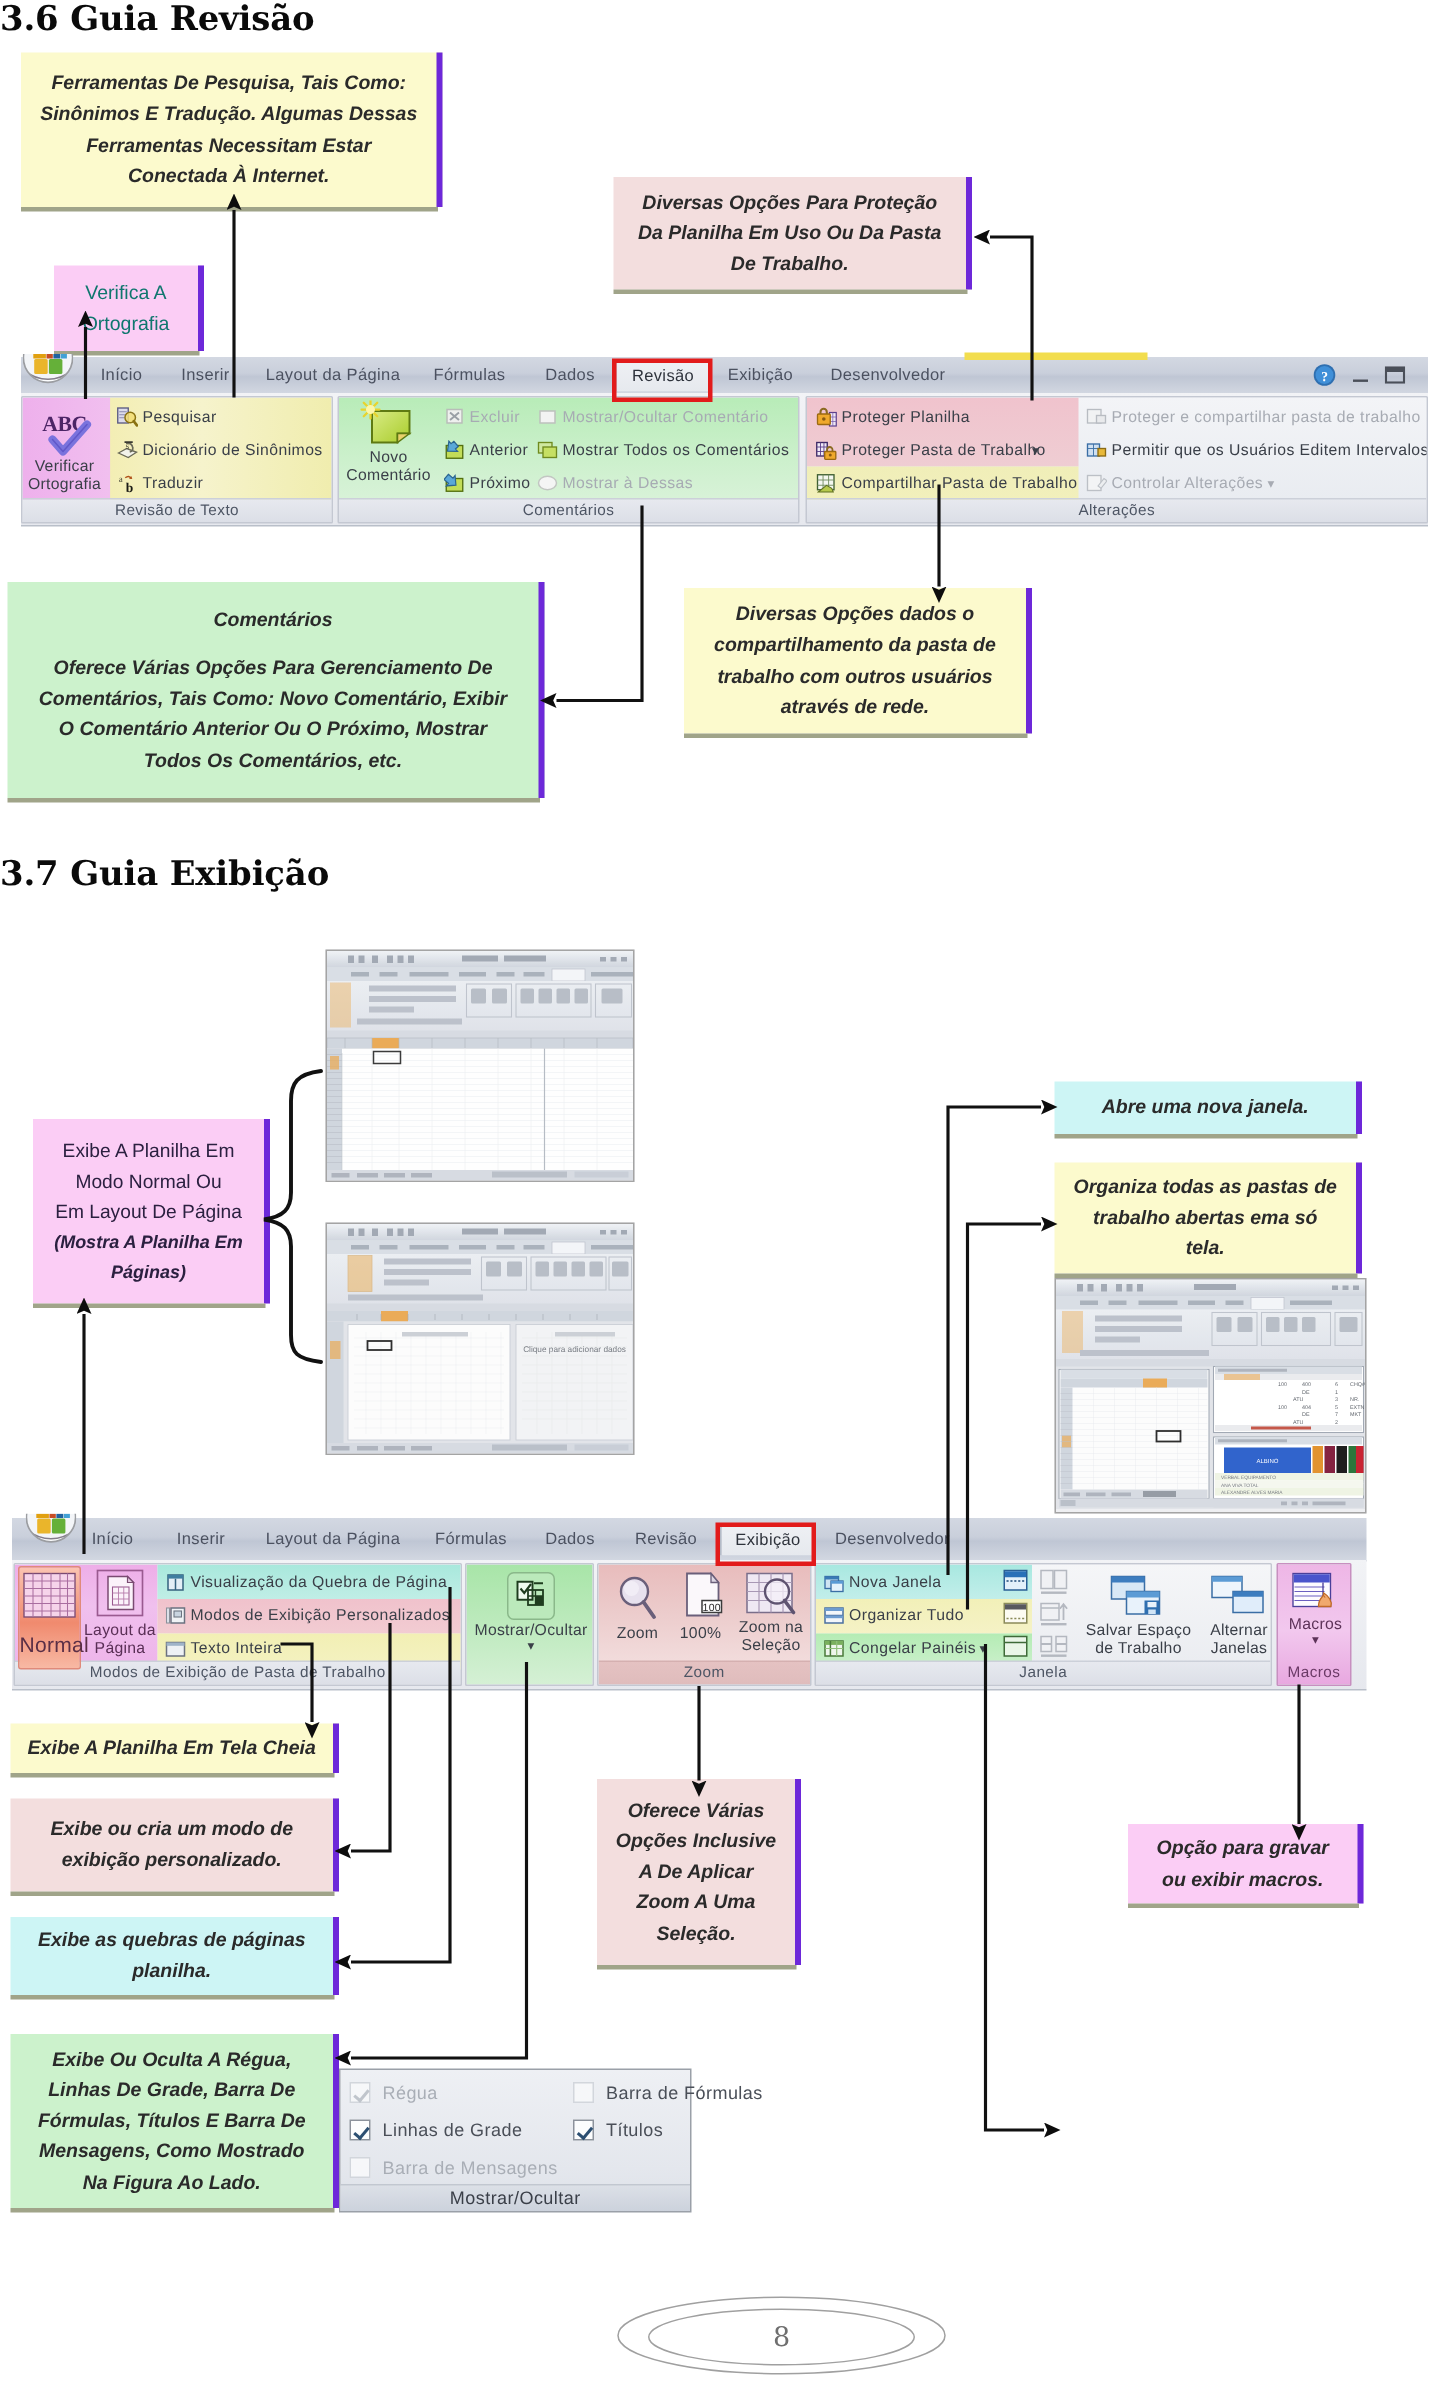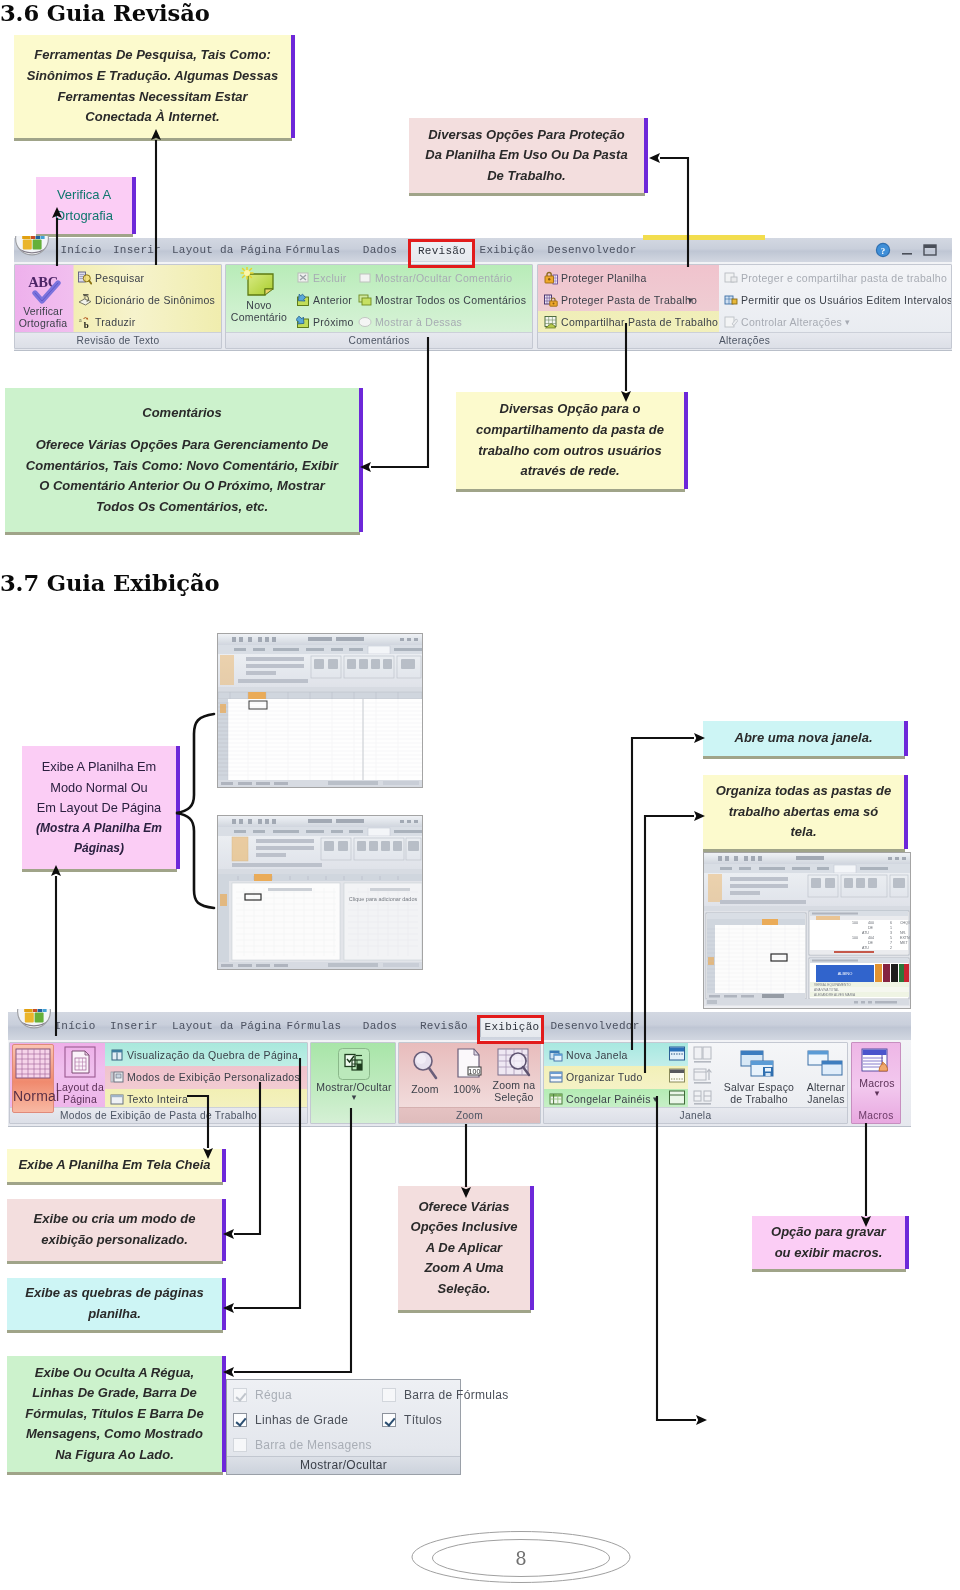--- a/index.html
+++ b/index.html
@@ -35,21 +35,21 @@
   
   .footer{position:absolute;}
 
   
   .ribbon{position:absolute;box-sizing:border-box;
           font-family:"Liberation Sans",sans-serif;}
   .rbn-tabbar{position:absolute;left:0;right:0;top:0;height:24px;
         background:linear-gradient(180deg,#d3d8e2 0%,#c9cfdb 45%,#bfc6d4 55%,#d2d7e1 100%);
         border-bottom:1px solid #9aa3b3;}
   .rbn-tab{position:absolute;top:2px;height:20px;line-height:20px;
-        font-size:11px;letter-spacing:.25px;color:#4b5160;text-align:center;white-space:nowrap;font-family:Liberation Mono, monospace;}
+        font-size:11px;letter-spacing:.25px;color:#4b5160;text-align:center;white-space:nowrap;}
   .rbn-tab.active{background:linear-gradient(180deg,#eef0f4 0%,#e6e9ee 100%);
         border:1px solid #b4bbc7;border-bottom:none;border-radius:3px 3px 0 0;
         color:#2d323b;}
   .rbn-body{position:absolute;left:0;right:0;top:24px;bottom:0;
         background:linear-gradient(180deg,#f2f3f6 0%,#e6e8ee 100%);
         border-bottom:1px solid #b9bfc9;box-sizing:border-box;}
   .rgroup{position:absolute;top:2px;box-sizing:border-box;
         border:1px solid #c4c8d2;border-radius:1px;overflow:hidden;}
   .rgroup-inner{position:absolute;left:0;right:0;top:0;bottom:15px;}
   .rgroup-label{position:absolute;left:0;right:0;bottom:0;height:15px;line-height:15px;
@@ -108,21 +108,21 @@
 
   <div class="cbox green" style="left:5px;top:388px;width:358px;height:144px;font-size:13px;">
     <span class="ln" style="margin-bottom:12px;">Comentários</span>
     <span class="ln">Oferece Várias Opções Para Gerenciamento De</span>
     <span class="ln">Comentários, Tais Como: Novo Comentário, Exibir</span>
     <span class="ln">O Comentário Anterior Ou O Próximo, Mostrar</span>
     <span class="ln">Todos Os Comentários, etc.</span>
   </div>
 
   <div class="cbox yellow" style="left:456px;top:392px;width:232px;height:97px;font-size:13px;">
-    <span class="ln">Diversas Opção para o</span>
+    <span class="ln">Diversas Opções dados o</span>
     <span class="ln">compartilhamento da pasta de</span>
     <span class="ln">trabalho com outros usuários</span>
     <span class="ln">através de rede.</span>
   </div>
 
   <div class="ribbon" style="left:14px;top:238px;width:938px;height:113px;">
     <div class="rbn-tabbar"></div>
     <div class="abs" style="left:629px;top:-3px;width:122px;height:5px;background:#f2dd4e;"></div>
 
     <div class="abs" style="left:1px;top:-2px;width:34px;height:22px;overflow:hidden;filter:blur(.35px) saturate(.9);">

